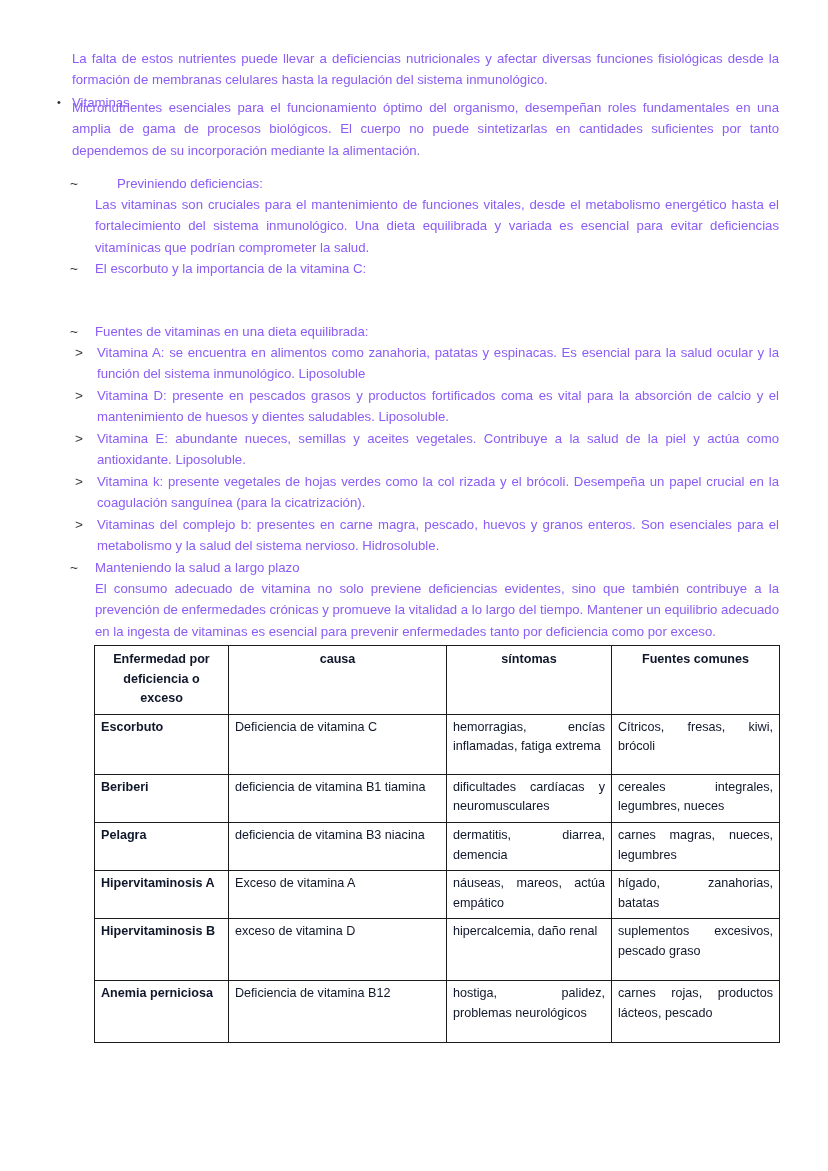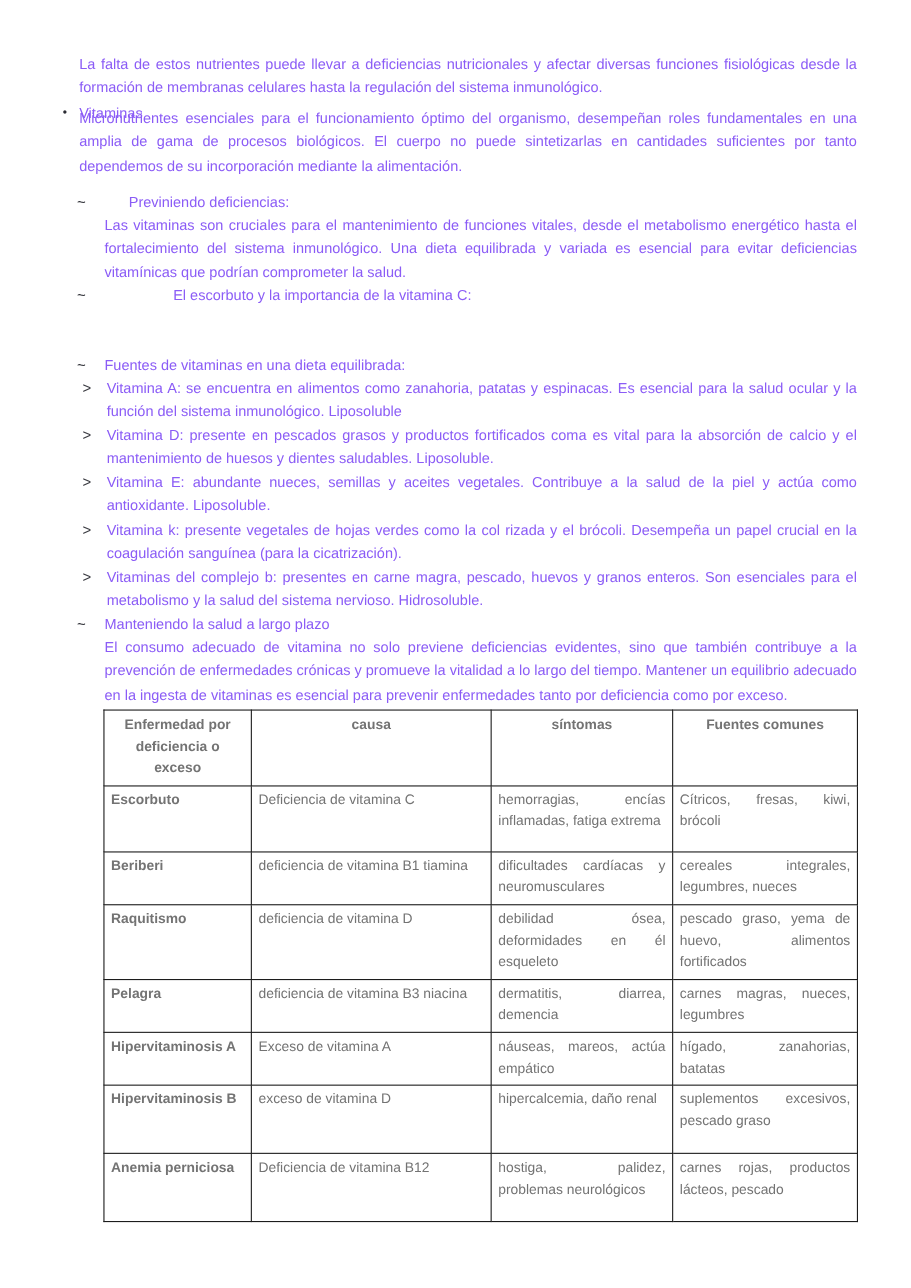--- a/index.html
+++ b/index.html
@@ -58,21 +58,21 @@
     left: 94px;
     top: 645px;
     width: 685px;
   }
   table.vt {
     border-collapse: collapse;
     width: 685px;
     table-layout: fixed;
     font-size: 12.6px;
     line-height: 19.6px;
-    color: #737373;
+    color: #0f172a;
   }
   table.vt td, table.vt th {
     border: 1.4px solid #1c1c1c;
     vertical-align: top;
     padding: 3px 6px 5px 6px;
     font-weight: normal;
     text-align: justify;
     text-justify: inter-word;
     -webkit-hyphens: none;
     hyphens: none;
@@ -108,21 +108,21 @@
   <div class="marker dot" style="left:57px; top:92px;">•</div>
   <div class="para nojust" style="left:72px; top:92px; width:300px;">Vitaminas</div>
 
   <div class="para j" style="left:72px; top:97px; width:707px;">Micronutrientes esenciales para el funcionamiento óptimo del organismo, desempeñan roles fundamentales en una amplia de gama de procesos biológicos. El cuerpo no puede sintetizarlas en cantidades suficientes por tanto dependemos de su incorporación mediante la alimentación.</div>
 
   <div class="marker tilde" style="left:70px; top:173px;">~</div>
   <div class="para nojust" style="left:81px; top:173px; width:400px;margin-left:36px;">Previniendo deficiencias:</div>
   <div class="para j" style="left:95px; top:194px; width:684px;">Las vitaminas son cruciales para el mantenimiento de funciones vitales, desde el metabolismo energético hasta el fortalecimiento del sistema inmunológico. Una dieta equilibrada y variada es esencial para evitar deficiencias vitamínicas que podrían comprometer la salud.</div>
 
   <div class="marker tilde" style="left:70px; top:258px;">~</div>
-  <div class="para nojust" style="left:83px; top:258px; width:420px;text-align:center;">El escorbuto y la importancia de la vitamina C:</div>
+  <div class="para nojust" style="left:95px; top:258px; width:420px;">El escorbuto y la importancia de la vitamina C:</div>
 
   <div class="marker tilde" style="left:70px; top:321px;">~</div>
   <div class="para nojust" style="left:95px; top:321px; width:420px;">Fuentes de vitaminas en una dieta equilibrada:</div>
 
   <div class="marker gt" style="left:75px; top:342px;">&gt;</div>
   <div class="para j" style="left:97px; top:342px; width:682px;">Vitamina A: se encuentra en alimentos como zanahoria, patatas y espinacas. Es esencial para la salud ocular y la función del sistema inmunológico. Liposoluble</div>
 
   <div class="marker gt" style="left:75px; top:385px;">&gt;</div>
   <div class="para j" style="left:97px; top:385px; width:682px;">Vitamina D: presente en pescados grasos y productos fortificados coma es vital para la absorción de calcio y el mantenimiento de huesos y dientes saludables. Liposoluble.</div>
 
@@ -164,26 +164,20 @@
           <td>Cítricos, fresas, kiwi, brócoli</td>
         </tr>
 
         <tr style="height:42px;">
           <td class="c1">Beriberi</td>
           <td class="c2">deficiencia de vitamina B1 tiamina</td>
           <td>dificultades cardíacas y neuromusculares</td>
           <td>cereales integrales, legumbres, nueces</td>
         </tr>
 
-        <tr style="height:62px;">
-          <td class="c1">Raquitismo</td>
-          <td class="c2">deficiencia de vitamina D</td>
-          <td>debilidad ósea, deformidades en él esqueleto</td>
-          <td>pescado graso, yema de huevo, alimentos fortificados</td>
-        </tr>
 
         <tr style="height:42px;">
           <td class="c1">Pelagra</td>
           <td class="c2">deficiencia de vitamina B3 niacina</td>
           <td>dermatitis, diarrea, demencia</td>
           <td>carnes magras, nueces, legumbres</td>
         </tr>
 
         <tr style="height:42px;">
           <td class="c1">Hipervitaminosis A</td>

